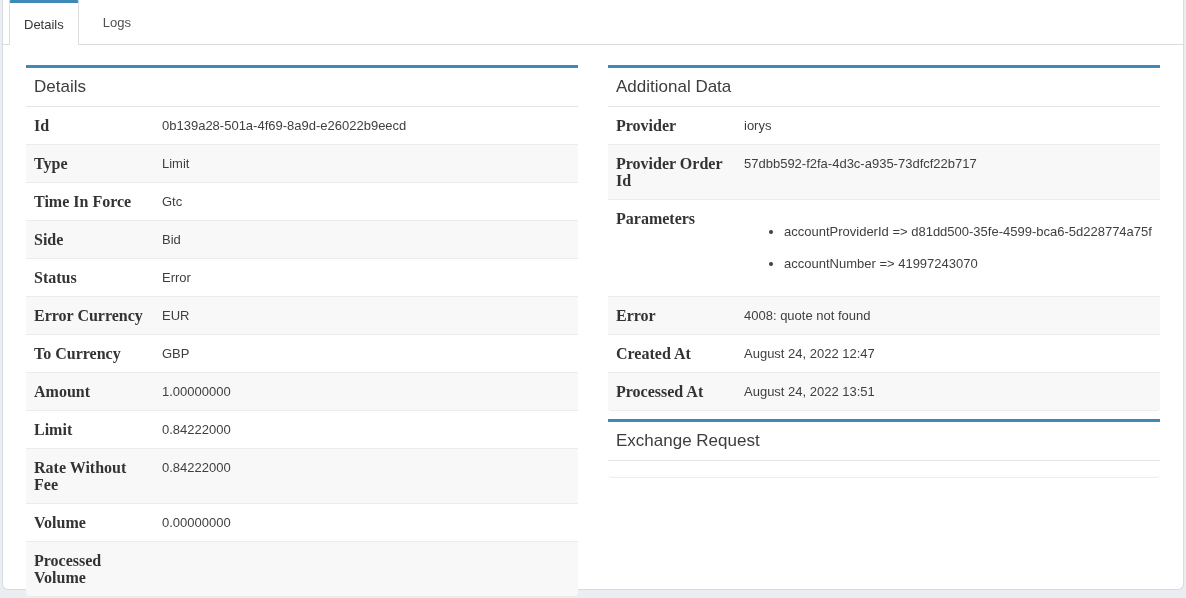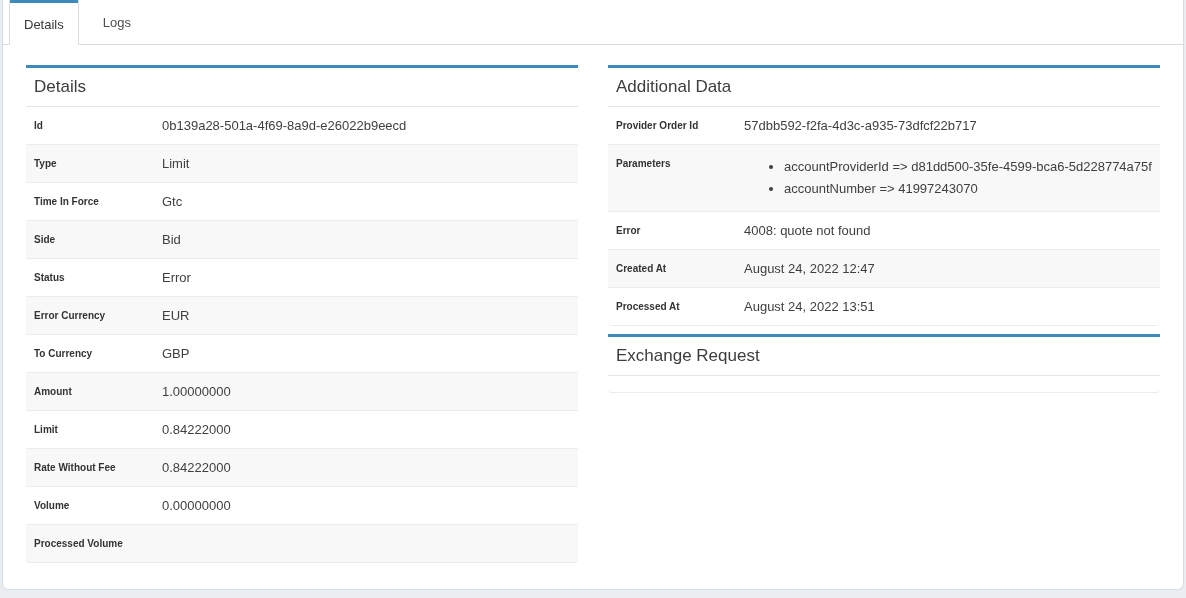--- a/index.html
+++ b/index.html
@@ -50,28 +50,28 @@
   .panel-header{
     font-size:17px;color:var(--title);
     padding:9px 8px;border-bottom:1px solid #e5e5e5;
   }
   .rows{width:100%;}
   .row{display:flex;align-items:flex-start;border-bottom:1px solid var(--row-border);}
   .row:nth-child(even){background:var(--stripe);}
   .row:last-child{border-radius:0 0 4px 4px;align-items:center;}
   .row-label{
     flex:0 0 128px;padding:10px 0 10px 8px;
-    font-weight:bold;font-size:10px;line-height:17px;color:var(--label);
+    font-weight:bold;font-size:16px;line-height:17px;color:var(--label);font-family:Liberation Serif, serif;
   }
   .row-value{
     flex:1;padding:10px 8px;font-size:13px;line-height:17px;color:var(--value);
     overflow-wrap:anywhere;
   }
   ul.param-list{margin:0;padding:0 0 0 40px;list-style:disc;}
-  ul.param-list li{line-height:20px;margin:2px 0;}
+  ul.param-list li{line-height:20px;margin:12px 0;}
   .panel-spacer{margin-top:8px;}
   .panel-empty-body{height:17px;border-bottom:1px solid var(--row-border);border-radius:0 0 4px 4px;}
 </style>
 </head>
 <body>
 
 <div class="card">
 
   <div class="tabbar">
     <div class="tab tab-active">Details</div>
@@ -134,20 +134,24 @@
           </div>
         </div>
       </div>
     </div>
 
     <div class="col">
       <div class="panel">
         <div class="panel-header">Additional Data</div>
         <div class="rows">
           <div class="row">
+            <div class="row-label">Provider</div>
+            <div class="row-value">iorys</div>
+          </div>
+          <div class="row">
             <div class="row-label">Provider Order Id</div>
             <div class="row-value">57dbb592-f2fa-4d3c-a935-73dfcf22b717</div>
           </div>
           <div class="row">
             <div class="row-label">Parameters</div>
             <div class="row-value">
               <ul class="param-list">
                 <li>accountProviderId =&gt; d81dd500-35fe-4599-bca6-5d228774a75f</li>
                 <li>accountNumber =&gt; 41997243070</li>
               </ul>

